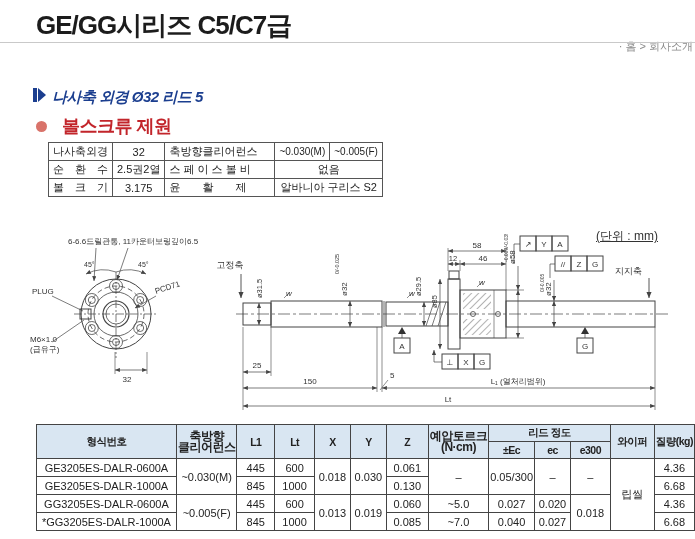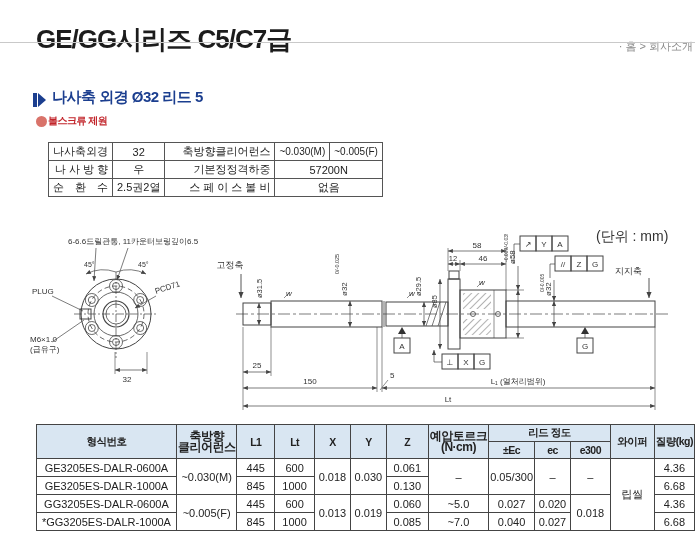--- a/index.html
+++ b/index.html
@@ -2,54 +2,54 @@
 <html><head>
 <meta charset="utf-8">
 <style>
   html,body{margin:0;padding:0;}
   body{
     width:695px;height:539px;position:relative;background:#fff;
     font-family:"Liberation Sans","DejaVu Sans",sans-serif;color:#222;
     overflow:hidden;
   }
   .page-title{
-    position:absolute;left:36px;top:22px;font-size:26px;font-weight:bold;
+    position:absolute;left:36px;top:8px;font-size:26px;font-weight:bold;
     letter-spacing:-1px;color:#1c1c1c;margin:0;
   }
   .breadcrumb{
     position:absolute;right:2px;top:39px;font-size:11px;color:#8a8a8a;
   }
   .title-rule{
     position:absolute;left:0;top:42px;width:695px;height:1px;background:#c9c9c9;
   }
   .section-title{
     position:absolute;left:33px;top:88px;font-size:15px;font-weight:bold;
-    color:#1b3e8f;letter-spacing:-0.5px;display:flex;align-items:flex-end;gap:6px;
+    color:#1b3e8f;letter-spacing:-0.5px;display:flex;align-items:flex-start;gap:6px;font-style:italic;
   }
   .flag-icon{display:inline-block;width:13px;height:14px;position:relative;}
   .flag-icon .bar{position:absolute;left:0;top:0;width:4px;height:14px;background:#1b3e8f;}
   .flag-icon .tri{position:absolute;left:5px;top:0;width:0;height:0;
     border-top:7px solid transparent;border-bottom:7px solid transparent;border-left:8px solid #1b3e8f;}
   .sub-title{
-    position:absolute;left:36px;top:114px;font-size:10px;font-weight:bold;
-    color:#c2252b;letter-spacing:-0.5px;display:flex;align-items:center;gap:1px;
+    position:absolute;left:36px;top:114px;font-size:18px;font-weight:bold;
+    color:#c2252b;letter-spacing:-0.5px;display:flex;align-items:center;gap:15px;
   }
   .dot-icon{display:inline-block;width:11px;height:11px;border-radius:50%;background:#d9736a;}
 
   table{border-collapse:collapse;}
   
   .spec{position:absolute;left:48px;top:142px;font-size:11px;}
   .spec td{
     border:1px solid #555;height:17px;padding:0 4px;text-align:center;
     white-space:nowrap;color:#222;
   }
-  .spec td.lab{text-align:right;margin-left:45px;}
+  .spec td.lab{text-align:left;margin-left:45px;}
   
   .diagram{position:absolute;left:28px;top:234px;}
-  .unit-note{position:absolute;left:596px;top:228px;font-size:14px;color:#333;}
+  .unit-note{position:absolute;left:596px;top:228px;font-size:12px;color:#333;text-decoration:underline;}
   svg text{fill:#333;font-family:"Liberation Sans","DejaVu Sans",sans-serif;}
 
   
   .main-table{position:absolute;left:36px;top:424px;font-size:11px;table-layout:fixed;}
   .main-table th,.main-table td{
     border:1px solid #444;text-align:center;padding:0 1px;white-space:nowrap;
     overflow:hidden;color:#222;
   }
   .main-table th{background:#d9e6f2;font-weight:bold;height:16px;font-size:10.5px;letter-spacing:-0.5px;}
   .main-table td{height:17px;background:#fff;}
@@ -85,30 +85,30 @@
     </colgroup>
   <tbody>
       <tr>
     <td class="lab">나사축외경</td>
     <td>32</td>
     <td class="lab">축방향클리어런스</td>
     <td style="font-size:10px">~0.030(M)</td>
     <td style="font-size:10px">~0.005(F)</td>
   </tr>
   <tr>
-    <td class="lab">나 사 방 향</td>
-    <td>우</td>
-    <td class="lab">기본정정격하중</td>
-    <td colspan="2">57200N</td>
-  </tr>
-  <tr>
     <td class="lab">순　환　수</td>
     <td>2.5권2열</td>
     <td class="lab">스 페 이 스 볼 비</td>
     <td colspan="2">없음</td>
+  </tr>
+  <tr>
+    <td class="lab">볼　크　기</td>
+    <td>3.175</td>
+    <td class="lab">윤　　활　　제</td>
+    <td colspan="2">알바니아 구리스 S2</td>
   </tr>
 </tbody>
   </table>
 
 <div class="unit-note">(단위 : mm)</div>
 
 <svg class="diagram" width="660" height="182" viewBox="0 0 660 182">
   <defs>
     <marker id="ar" markerWidth="8" markerHeight="8" refX="7" refY="3" orient="auto">
       <path d="M0,0 L7,3 L0,6 Z" fill="#444"></path>

